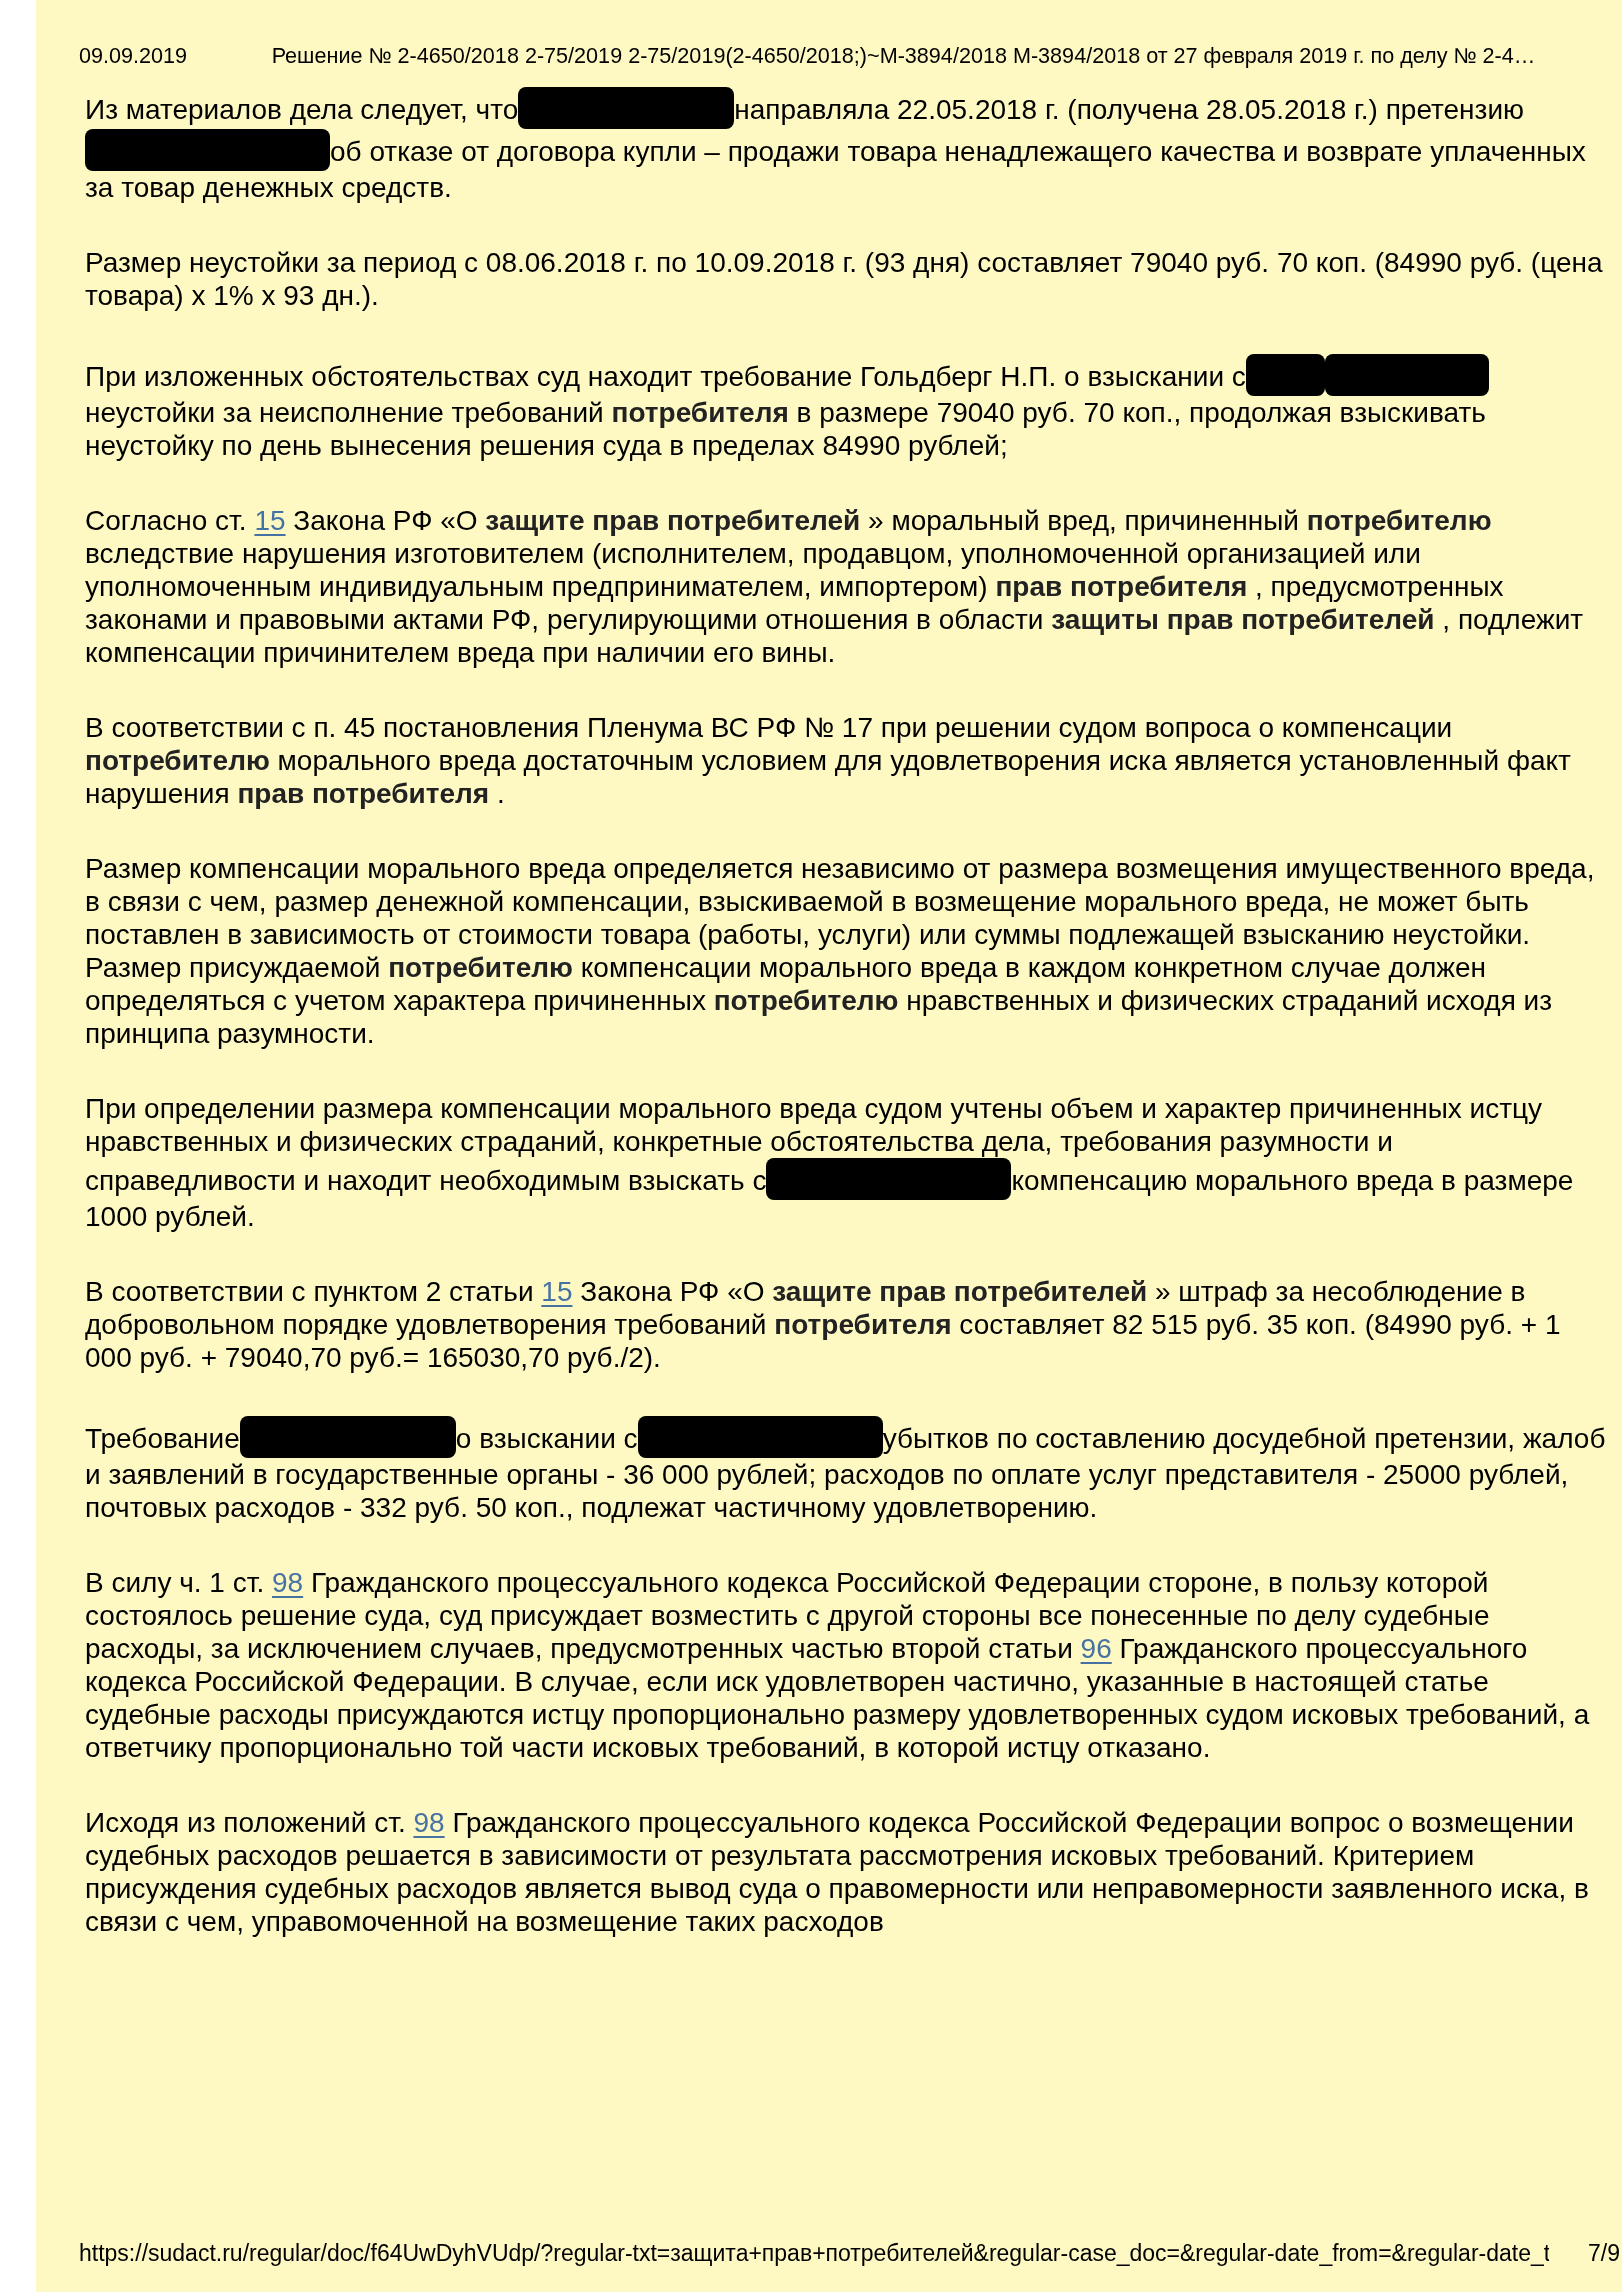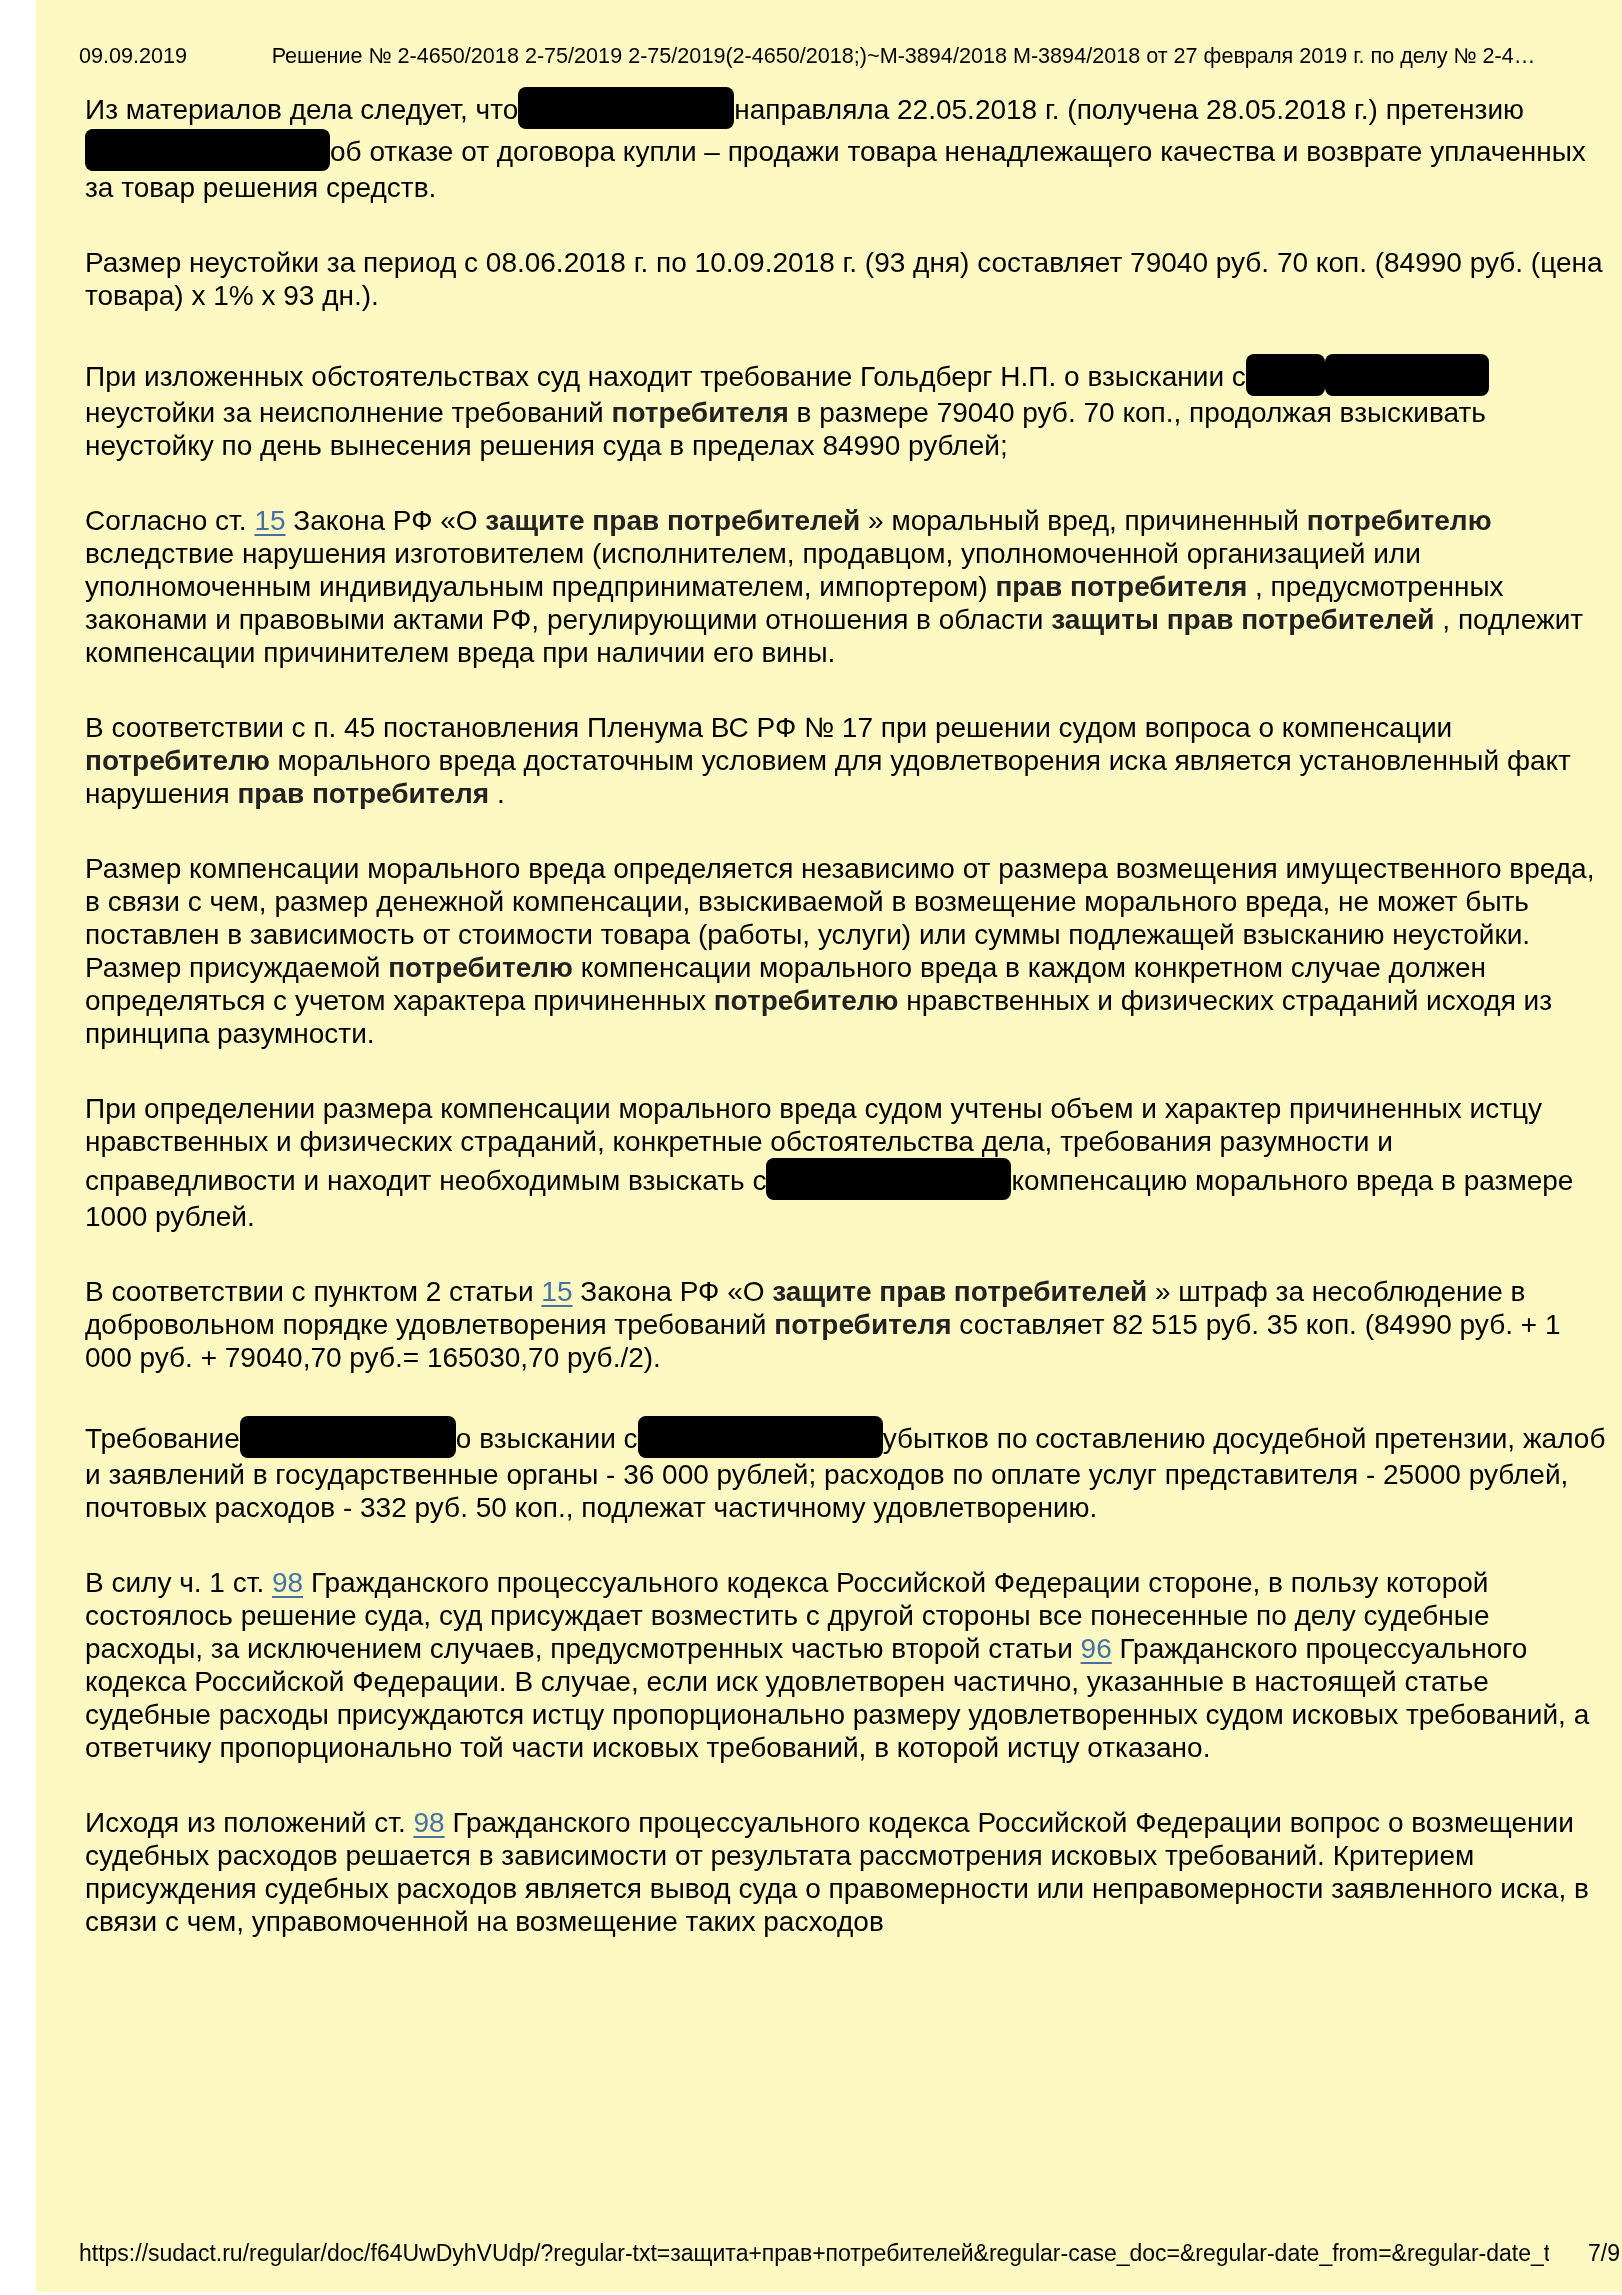--- a/index.html
+++ b/index.html
@@ -84,21 +84,21 @@
 <body>
 
 <div class="page">
 
   <div class="print-header">
     <span class="date">09.09.2019</span>
     <span class="doc-title">Решение № 2-4650/2018 2-75/2019 2-75/2019(2-4650/2018;)~М-3894/2018 М-3894/2018 от 27 февраля 2019 г. по делу № 2-4…</span>
   </div>
 
   <div class="doc-body">
-      <p class="para"><span>Из материалов дела следует, что</span><span class="redact" style="width: 216px;"></span><span>направляла 22.05.2018 г. (получена 28.05.2018 г.) претензию</span><span class="redact" style="width: 245px;"></span><span>об отказе от договора купли – продажи товара ненадлежащего качества и возврате уплаченных за товар решения средств.</span></p>
+      <p class="para"><span>Из материалов дела следует, что</span><span class="redact" style="width: 216px;"></span><span>направляла 22.05.2018 г. (получена 28.05.2018 г.) претензию</span><span class="redact" style="width: 245px;"></span><span>об отказе от договора купли – продажи товара ненадлежащего качества и возврате уплаченных за товар денежных средств.</span></p>
       <p class="para"><span>Размер неустойки за период с 08.06.2018 г. по 10.09.2018 г. (93 дня) составляет 79040 руб. 70 коп. (84990 руб. (цена товара) x 1% x 93 дн.).</span></p>
       <p class="para"><span>При изложенных обстоятельствах суд находит требование Гольдберг Н.П. о взыскании с</span><span class="redact" style="width: 79px;"></span><span class="redact" style="width: 164px;"></span><span>неустойки за неисполнение требований </span><b class="hl">потребителя</b><span> в размере 79040 руб. 70 коп., продолжая взыскивать неустойку по день вынесения решения суда в пределах 84990 рублей;</span></p>
       <p class="para"><span>Согласно ст. </span><a href="#" class="doclink">15</a><span> Закона РФ «О </span><b class="hl">защите прав потребителей</b><span> » моральный вред, причиненный </span><b class="hl">потребителю</b><span> вследствие нарушения изготовителем (исполнителем, продавцом, уполномоченной организацией или уполномоченным индивидуальным предпринимателем, импортером) </span><b class="hl">прав потребителя</b><span> , предусмотренных законами и правовыми актами РФ, регулирующими отношения в области </span><b class="hl">защиты прав потребителей</b><span> , подлежит компенсации причинителем вреда при наличии его вины.</span></p>
       <p class="para"><span>В соответствии с п. 45 постановления Пленума ВС РФ № 17 при решении судом вопроса о компенсации </span><b class="hl">потребителю</b><span> морального вреда достаточным условием для удовлетворения иска является установленный факт нарушения </span><b class="hl">прав потребителя</b><span> .</span></p>
       <p class="para"><span>Размер компенсации морального вреда определяется независимо от размера возмещения имущественного вреда, в связи с чем, размер денежной компенсации, взыскиваемой в возмещение морального вреда, не может быть поставлен в зависимость от стоимости товара (работы, услуги) или суммы подлежащей взысканию неустойки. Размер присуждаемой </span><b class="hl">потребителю</b><span> компенсации морального вреда в каждом конкретном случае должен определяться с учетом характера причиненных </span><b class="hl">потребителю</b><span> нравственных и физических страданий исходя из принципа разумности.</span></p>
       <p class="para"><span>При определении размера компенсации морального вреда судом учтены объем и характер причиненных истцу нравственных и физических страданий, конкретные обстоятельства дела, требования разумности и справедливости и находит необходимым взыскать с</span><span class="redact" style="width: 245px;"></span><span>компенсацию морального вреда в размере 1000 рублей.</span></p>
       <p class="para"><span>В соответствии с пунктом 2 статьи </span><a href="#" class="doclink">15</a><span> Закона РФ «О </span><b class="hl">защите прав потребителей</b><span> » штраф за несоблюдение в добровольном порядке удовлетворения требований </span><b class="hl">потребителя</b><span> составляет 82 515 руб. 35 коп. (84990 руб. + 1 000 руб. + 79040,70 руб.= 165030,70 руб./2).</span></p>
       <p class="para"><span>Требование</span><span class="redact" style="width: 216px;"></span><span>о взыскании с</span><span class="redact" style="width: 245px;"></span><span>убытков по составлению досудебной претензии, жалоб и заявлений в государственные органы - 36 000 рублей; расходов по оплате услуг представителя - 25000 рублей, почтовых расходов - 332 руб. 50 коп., подлежат частичному удовлетворению.</span></p>
       <p class="para"><span>В силу ч. 1 ст. </span><a href="#" class="doclink">98</a><span> Гражданского процессуального кодекса Российской Федерации стороне, в пользу которой состоялось решение суда, суд присуждает возместить с другой стороны все понесенные по делу судебные расходы, за исключением случаев, предусмотренных частью второй статьи </span><a href="#" class="doclink">96</a><span> Гражданского процессуального кодекса Российской Федерации. В случае, если иск удовлетворен частично, указанные в настоящей статье судебные расходы присуждаются истцу пропорционально размеру удовлетворенных судом исковых требований, а ответчику пропорционально той части исковых требований, в которой истцу отказано.</span></p>
       <p class="para"><span>Исходя из положений ст. </span><a href="#" class="doclink">98</a><span> Гражданского процессуального кодекса Российской Федерации вопрос о возмещении судебных расходов решается в зависимости от результата рассмотрения исковых требований. Критерием присуждения судебных расходов является вывод суда о правомерности или неправомерности заявленного иска, в связи с чем, управомоченной на возмещение таких расходов</span></p>

